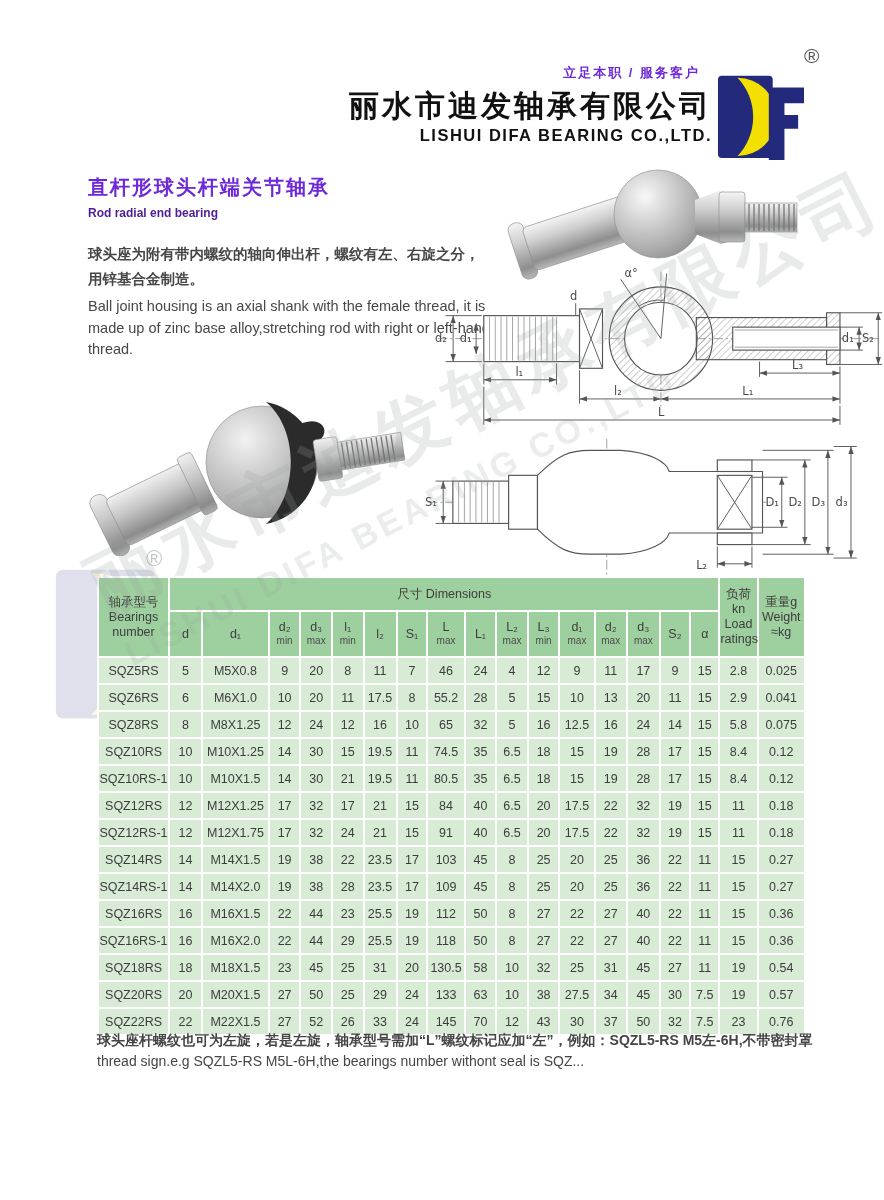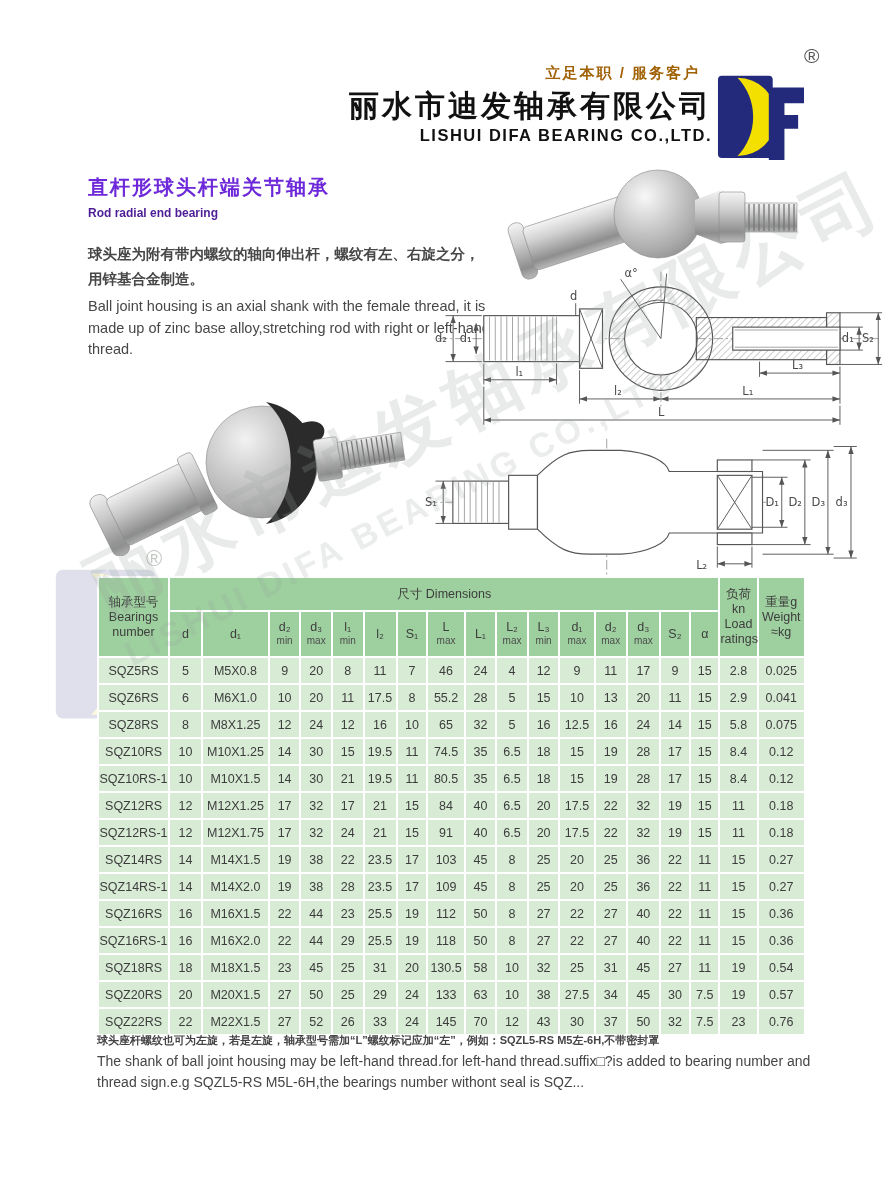--- a/index.html
+++ b/index.html
@@ -1,21 +1,21 @@
 <!DOCTYPE html>
 <html><head>
 <meta charset="utf-8">
 <style>
   html,body{margin:0;padding:0;background:#ffffff;}
   body{font-family:"Liberation Sans","DejaVu Sans",sans-serif;color:#3d3d3d;}
   #page{position:relative;width:884px;height:1200px;background:#fff;overflow:hidden;}
 
   
   .slogan{position:absolute;left:0;top:64px;width:700px;text-align:right;
-    font-size:15px;font-weight:bold;color:#a16207;letter-spacing:2px;}
+    font-size:13px;font-weight:bold;color:#6d28d9;letter-spacing:2px;}
   .company-cn{position:absolute;left:0;top:86px;width:712px;text-align:right;
     font-size:30px;font-weight:bold;color:#111;letter-spacing:3px;}
   .company-en{position:absolute;left:0;top:126px;width:712px;text-align:right;
     font-size:16.5px;font-weight:bold;color:#111;letter-spacing:1.5px;}
   .logo{position:absolute;left:716px;top:66px;}
   .regmark{position:absolute;left:804px;top:44px;font-size:21px;color:#555;}
 
   
   .title-cn{position:absolute;left:88px;top:174px;font-size:20px;font-weight:bold;color:#6d28d9;letter-spacing:2px;}
   .title-en{position:absolute;left:88px;top:206px;font-size:12px;font-weight:bold;color:#4c1d95;}
@@ -49,21 +49,21 @@
   .spec-table thead th{background:#9ecf9f;}
   .spec-table tbody td{background:#d7ebd5;height:25px;}
   .h-name,.h-load,.h-weight{white-space:pre-line;font-size:13px;line-height:15px;}
   .h-dims{height:32px;font-size:13.5px;}
   .subhead th{height:44px;line-height:14px;}
   .subhead .q{font-size:10px;color:#4c4c4c;}
   .model{text-align:center;font-size:12px;white-space:nowrap;}
 
   
   .notes{position:absolute;left:97px;top:1030px;width:766px;z-index:2;}
-  .note-cn{font-size:11px;font-weight:600;color:#454545;line-height:21px;}
+  .note-cn{font-size:14px;font-weight:600;color:#454545;line-height:21px;}
   .note-en{font-size:14px;color:#454545;line-height:21px;}
 </style>
 </head>
 <body>
 
 <div id="page">
 
   <svg class="wm-logo" width="160" height="170" viewBox="0 0 90 96">
     <rect x="2" y="10" width="56" height="84" rx="4" fill="#232a7c"></rect>
     <path d="M22,12 A40,40 0 0 1 22,92 A58,58 0 0 0 22,12 z" fill="#f3df00"></path>
@@ -696,17 +696,16 @@
   </table>
 
   <div class="watermark">
     <div class="wm-cn">丽水市迪发轴承有限公司</div>
     <div class="wm-en">LISHUI DIFA BEARING CO.,LTD.</div>
   </div>
   <div class="wm-reg">®</div>
 
   <div class="notes">
     <div class="note-cn">球头座杆螺纹也可为左旋，若是左旋，轴承型号需加“L”螺纹标记应加“左”，例如：SQZL5-RS M5左-6H,不带密封罩</div>
-    <div class="note-en">The shank of ball joint housing may be left-hand thread.for left-hand thread.suffix□?is added to bearing number and</div>
     <div class="note-en">thread sign.e.g SQZL5-RS  M5L-6H,the bearings number withont seal is SQZ...</div>
   </div>
 
 </div>
 
 </body></html>

